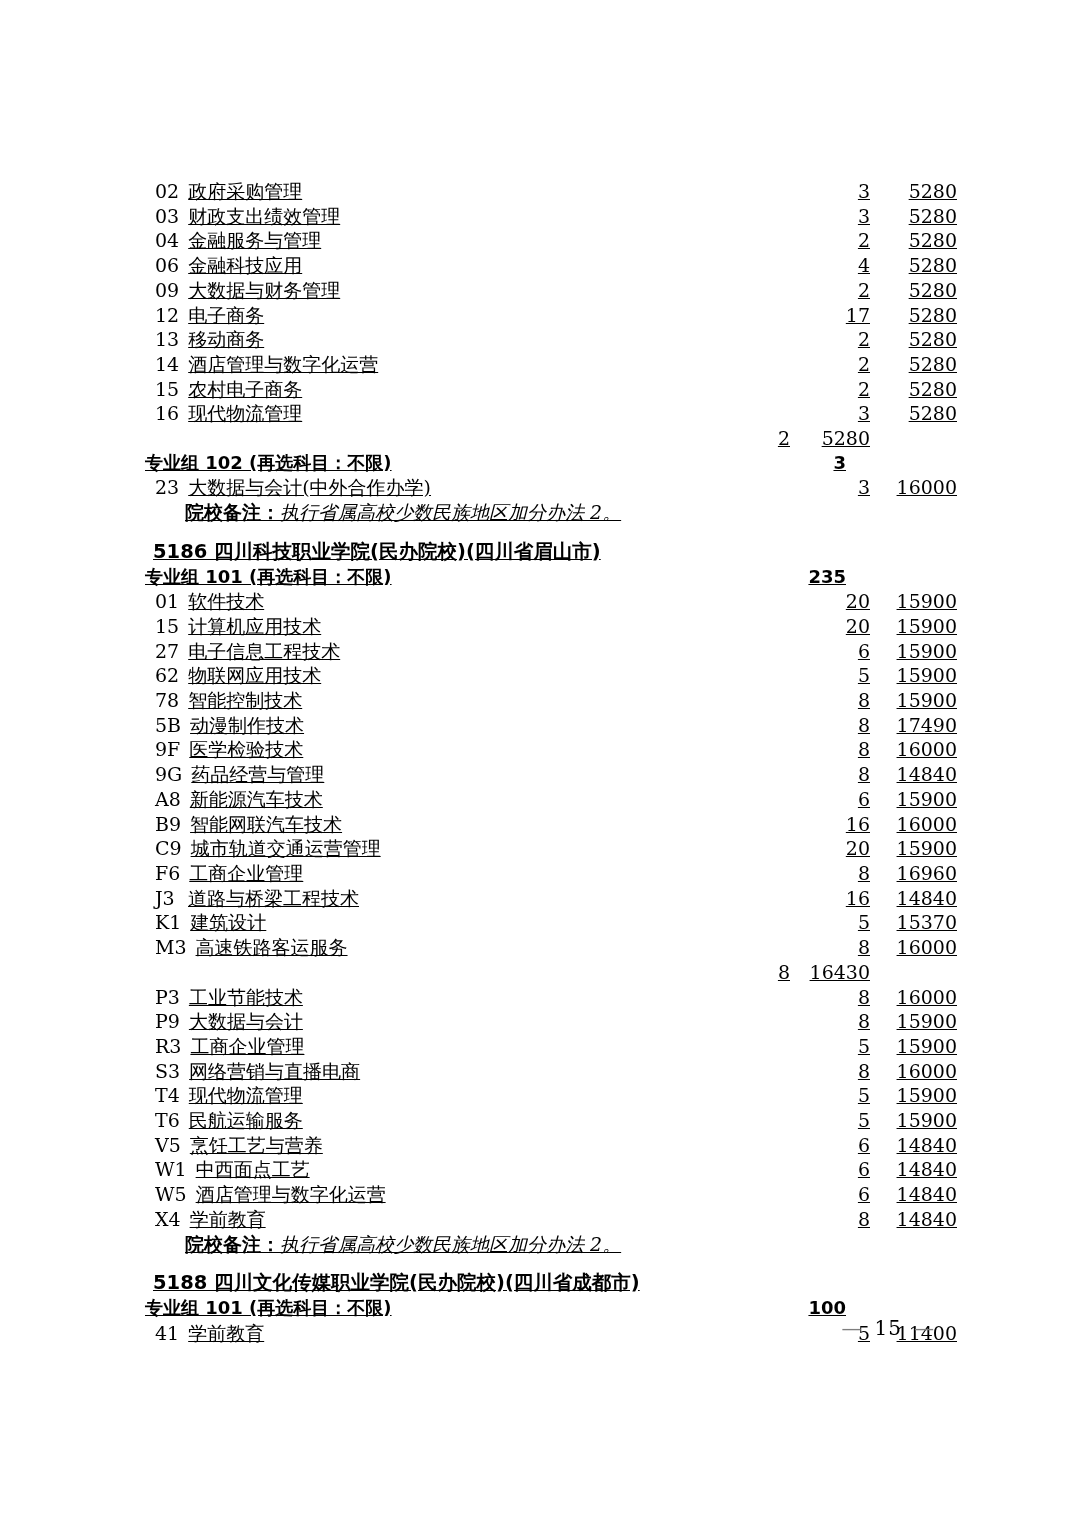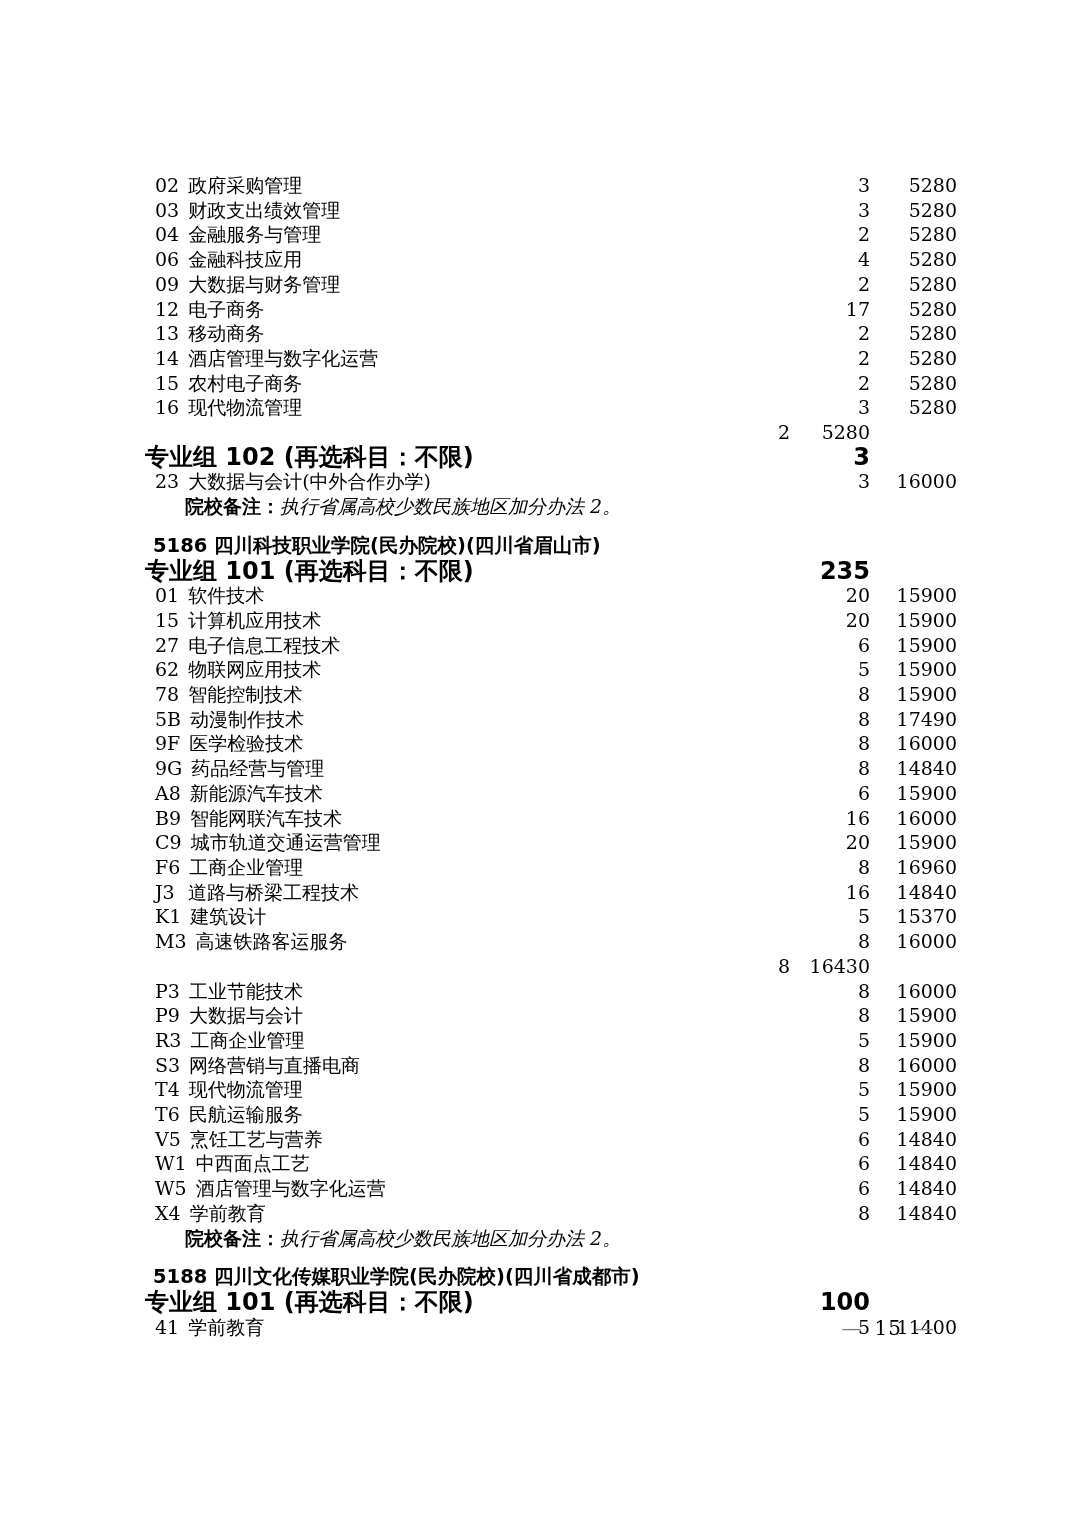--- a/index.html
+++ b/index.html
@@ -6,39 +6,41 @@
   .page{
     position:relative;
     width:1080px;height:1527px;
     background:#ffffff;
     font-family:"DejaVu Serif", serif;
     color:#000;
     overflow:hidden;
   }
   .content{
     position:absolute;
-    left:145px;top:173px;
+    left:145px;top:179px;
     width:812px;
+    text-decoration:underline;
   }
   .prow{
     display:grid;
     grid-template-columns:1fr 80px 87px;
     line-height:24.7px;
     font-size:19px;
   }
   .name-cell{padding-left:10px;white-space:nowrap;}
   .code{display:inline-block;min-width:24px;margin-right:9px;}
   .num{text-align:right;font-variant-numeric:tabular-nums;}
   .group-row{
     display:grid;
     grid-template-columns:1fr 80px 87px;
     line-height:24.7px;
-    font-size:24px;
+    font-size:18px;
     font-family:"DejaVu Sans","Liberation Sans",sans-serif;
     font-weight:bold;
+    gap:24px;
   }
   .group-row .num{font-family:"DejaVu Sans","Liberation Sans",sans-serif;}
   .inst-header{
     margin-top:15px;
     line-height:24.7px;
     font-size:19.5px;
     font-family:"DejaVu Sans","Liberation Sans",sans-serif;
     font-weight:bold;
     white-space:nowrap;
     margin-left:8px;

